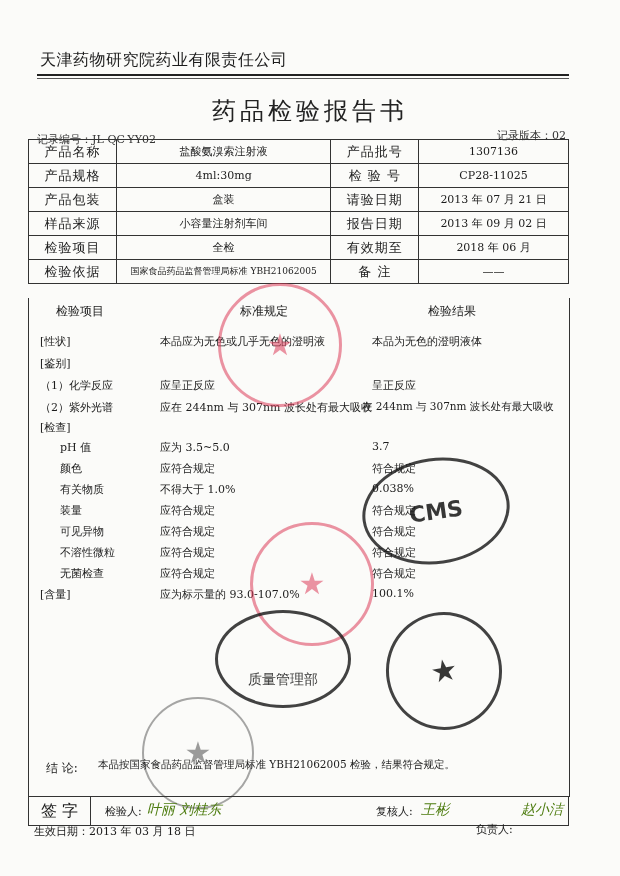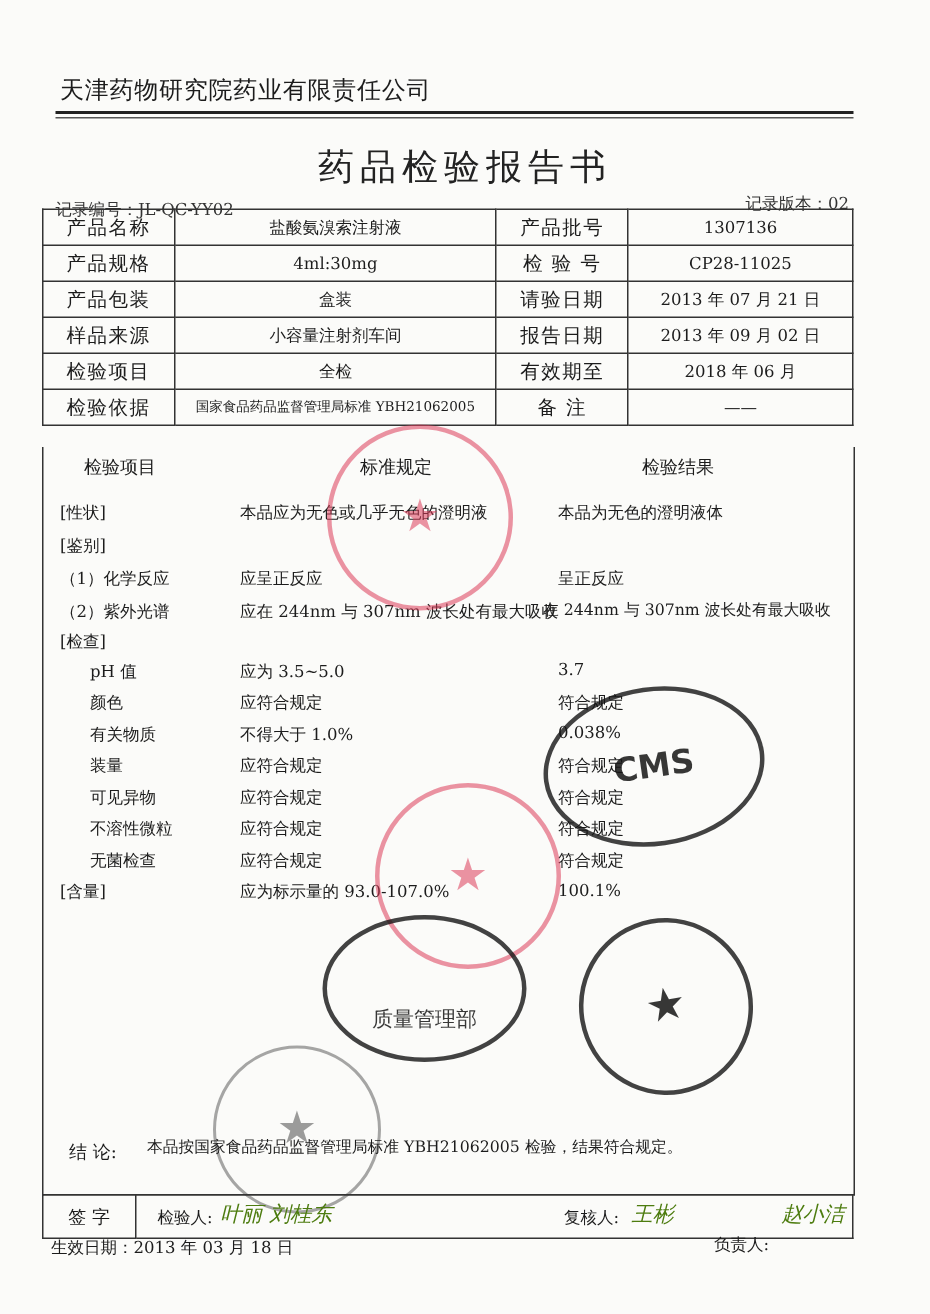--- a/index.html
+++ b/index.html
@@ -208,21 +208,21 @@
 <div class="conclusion">结 论:</div>
 <div class="conclusion-text">本品按国家食品药品监督管理局标准 YBH21062005 检验，结果符合规定。</div>
 
 <table class="sign">
   <colgroup>
       <col style="width:62px">
       <col>
     </colgroup>
   <tbody>
       <tr>
-    <td style="text-align:center;font-family:'DejaVu Sans',sans-serif;font-size:12px;margin-left:16px;">签 字</td>
+    <td style="text-align:center;font-family:'DejaVu Sans',sans-serif;font-size:16px;margin-left:16px;">签 字</td>
     <td style="position:relative;">
       <span style="position:absolute;left:14px;top:7px;">检验人:</span>
       <span class="sig" style="position:absolute;left:56px;top:4px;">叶丽  刘桂东</span>
       <span style="position:absolute;left:285px;top:7px;">复核人:</span>
       <span class="sig" style="position:absolute;left:330px;top:4px;">王彬</span>
       <span style="position:absolute;left:385px;top:25px;">负责人:</span>
       <span class="sig" style="position:absolute;left:430px;top:4px;">赵小洁</span>
     </td>
   </tr>
 </tbody>

